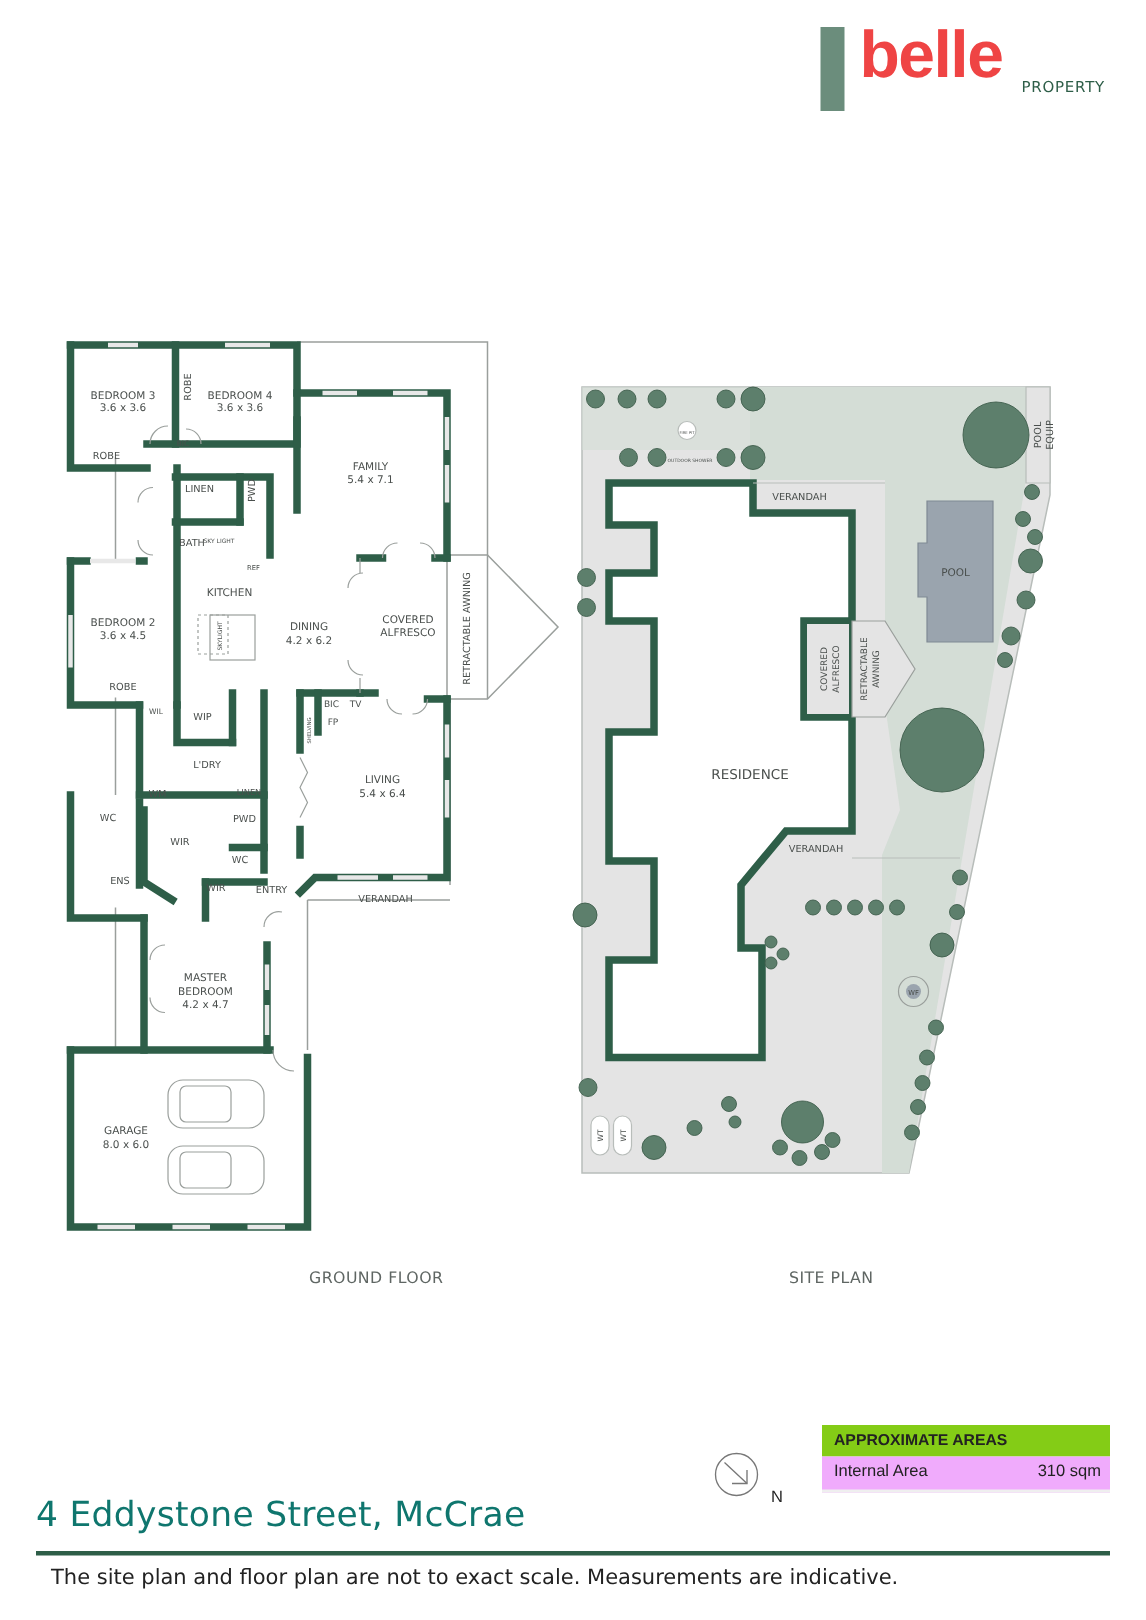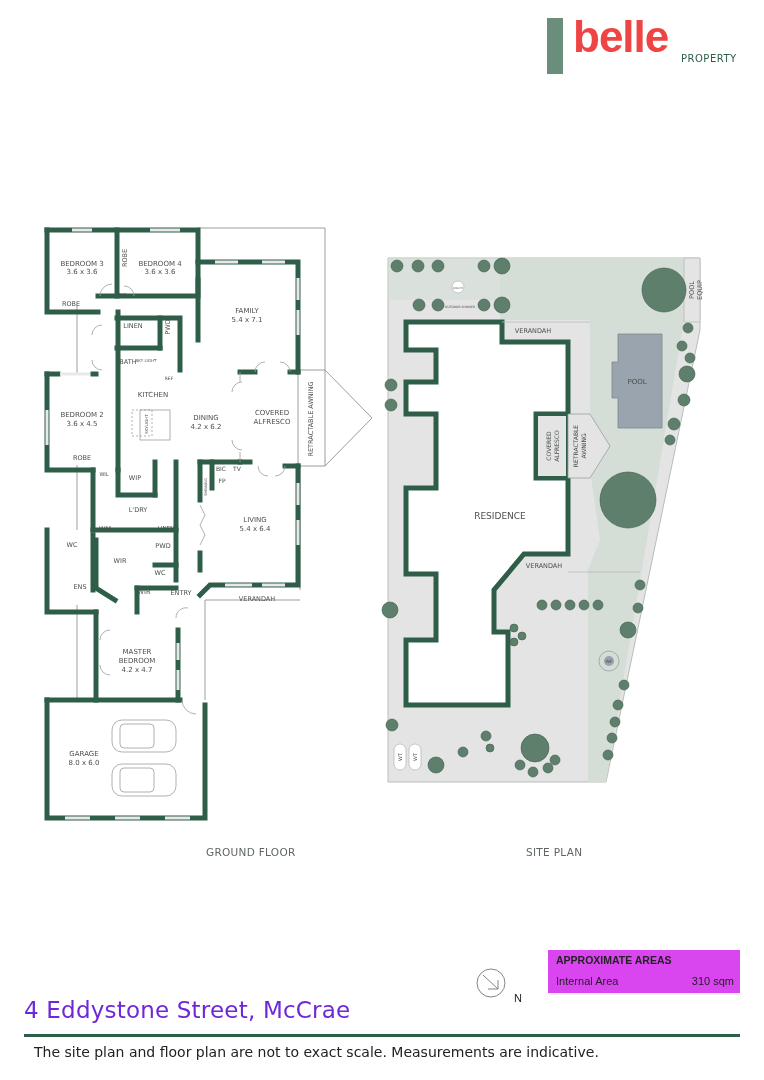--- a/index.html
+++ b/index.html
@@ -5,23 +5,23 @@
   html, body { margin:0; padding:0; background:#ffffff; }
   body { width:764px; height:1080px; position:relative; overflow:hidden; font-family:"DejaVu Sans", sans-serif; color:#3f4a46; }
   .abs { position:absolute; }
   #logo { left:545px; top:18px; width:200px; height:60px; }
   #logo .bar { position:absolute; left:2px; top:0; width:16px; height:56px; background:#6b8d7c; }
   #logo .word { position:absolute; left:28px; top:-6px; font-family:Liberation Sans, sans-serif; font-weight:bold; font-size:44px; color:#ef4444; letter-spacing:-1px; }
   #logo .sub { position:absolute; left:136px; top:35px; font-family:"DejaVu Sans", sans-serif; font-weight:normal; font-size:10px; color:#2e5e48; letter-spacing:0.5px; }
   svg text { font-family:"DejaVu Sans", sans-serif; fill:#4a4f4d; }
   .plan-label { font-size:10.5px; color:#5f6663; letter-spacing:0.3px;margin-left:44px; }
   #areas { left:548px; top:950px; width:192px; font-family:"Liberation Sans", sans-serif; font-size:11px; color:#222; }
-  #areas .hdr { background:#d946ef; font-weight:bold; padding:4px 8px; height:13px; font-size:10.5px; }
-  #areas .row { display:flex; justify-content:space-between; padding:4px 6px 4px 8px; border-bottom:2px solid #efefef; background:#d946ef; height:14px; }
-  #address { left:24px; top:997px; font-family:"DejaVu Sans", sans-serif; font-size:23px; color:#6d28d9; font-weight:normal; letter-spacing:0.2px; }
+  #areas .hdr { background:#84cc16; font-weight:bold; padding:4px 8px; height:13px; font-size:10.5px; }
+  #areas .row { display:flex; justify-content:space-between; padding:4px 6px 4px 8px; border-bottom:2px solid #efefef; background:#f0abfc; height:14px; }
+  #address { left:24px; top:997px; font-family:"DejaVu Sans", sans-serif; font-size:23px; color:#0f766e; font-weight:normal; letter-spacing:0.2px; }
   #rule { left:24px; top:1034px; width:716px; height:3px; background:#2e5e48; }
   #disclaimer { left:34px; top:1044px; font-family:"DejaVu Sans", sans-serif; font-size:14px; color:#222; }
   #compass { left:474px; top:962px; width:60px; height:46px; }
 </style>
 </head>
 <body>
 
 <div id="logo" class="abs">
   <div class="bar"></div>
   <div class="word">belle</div>

